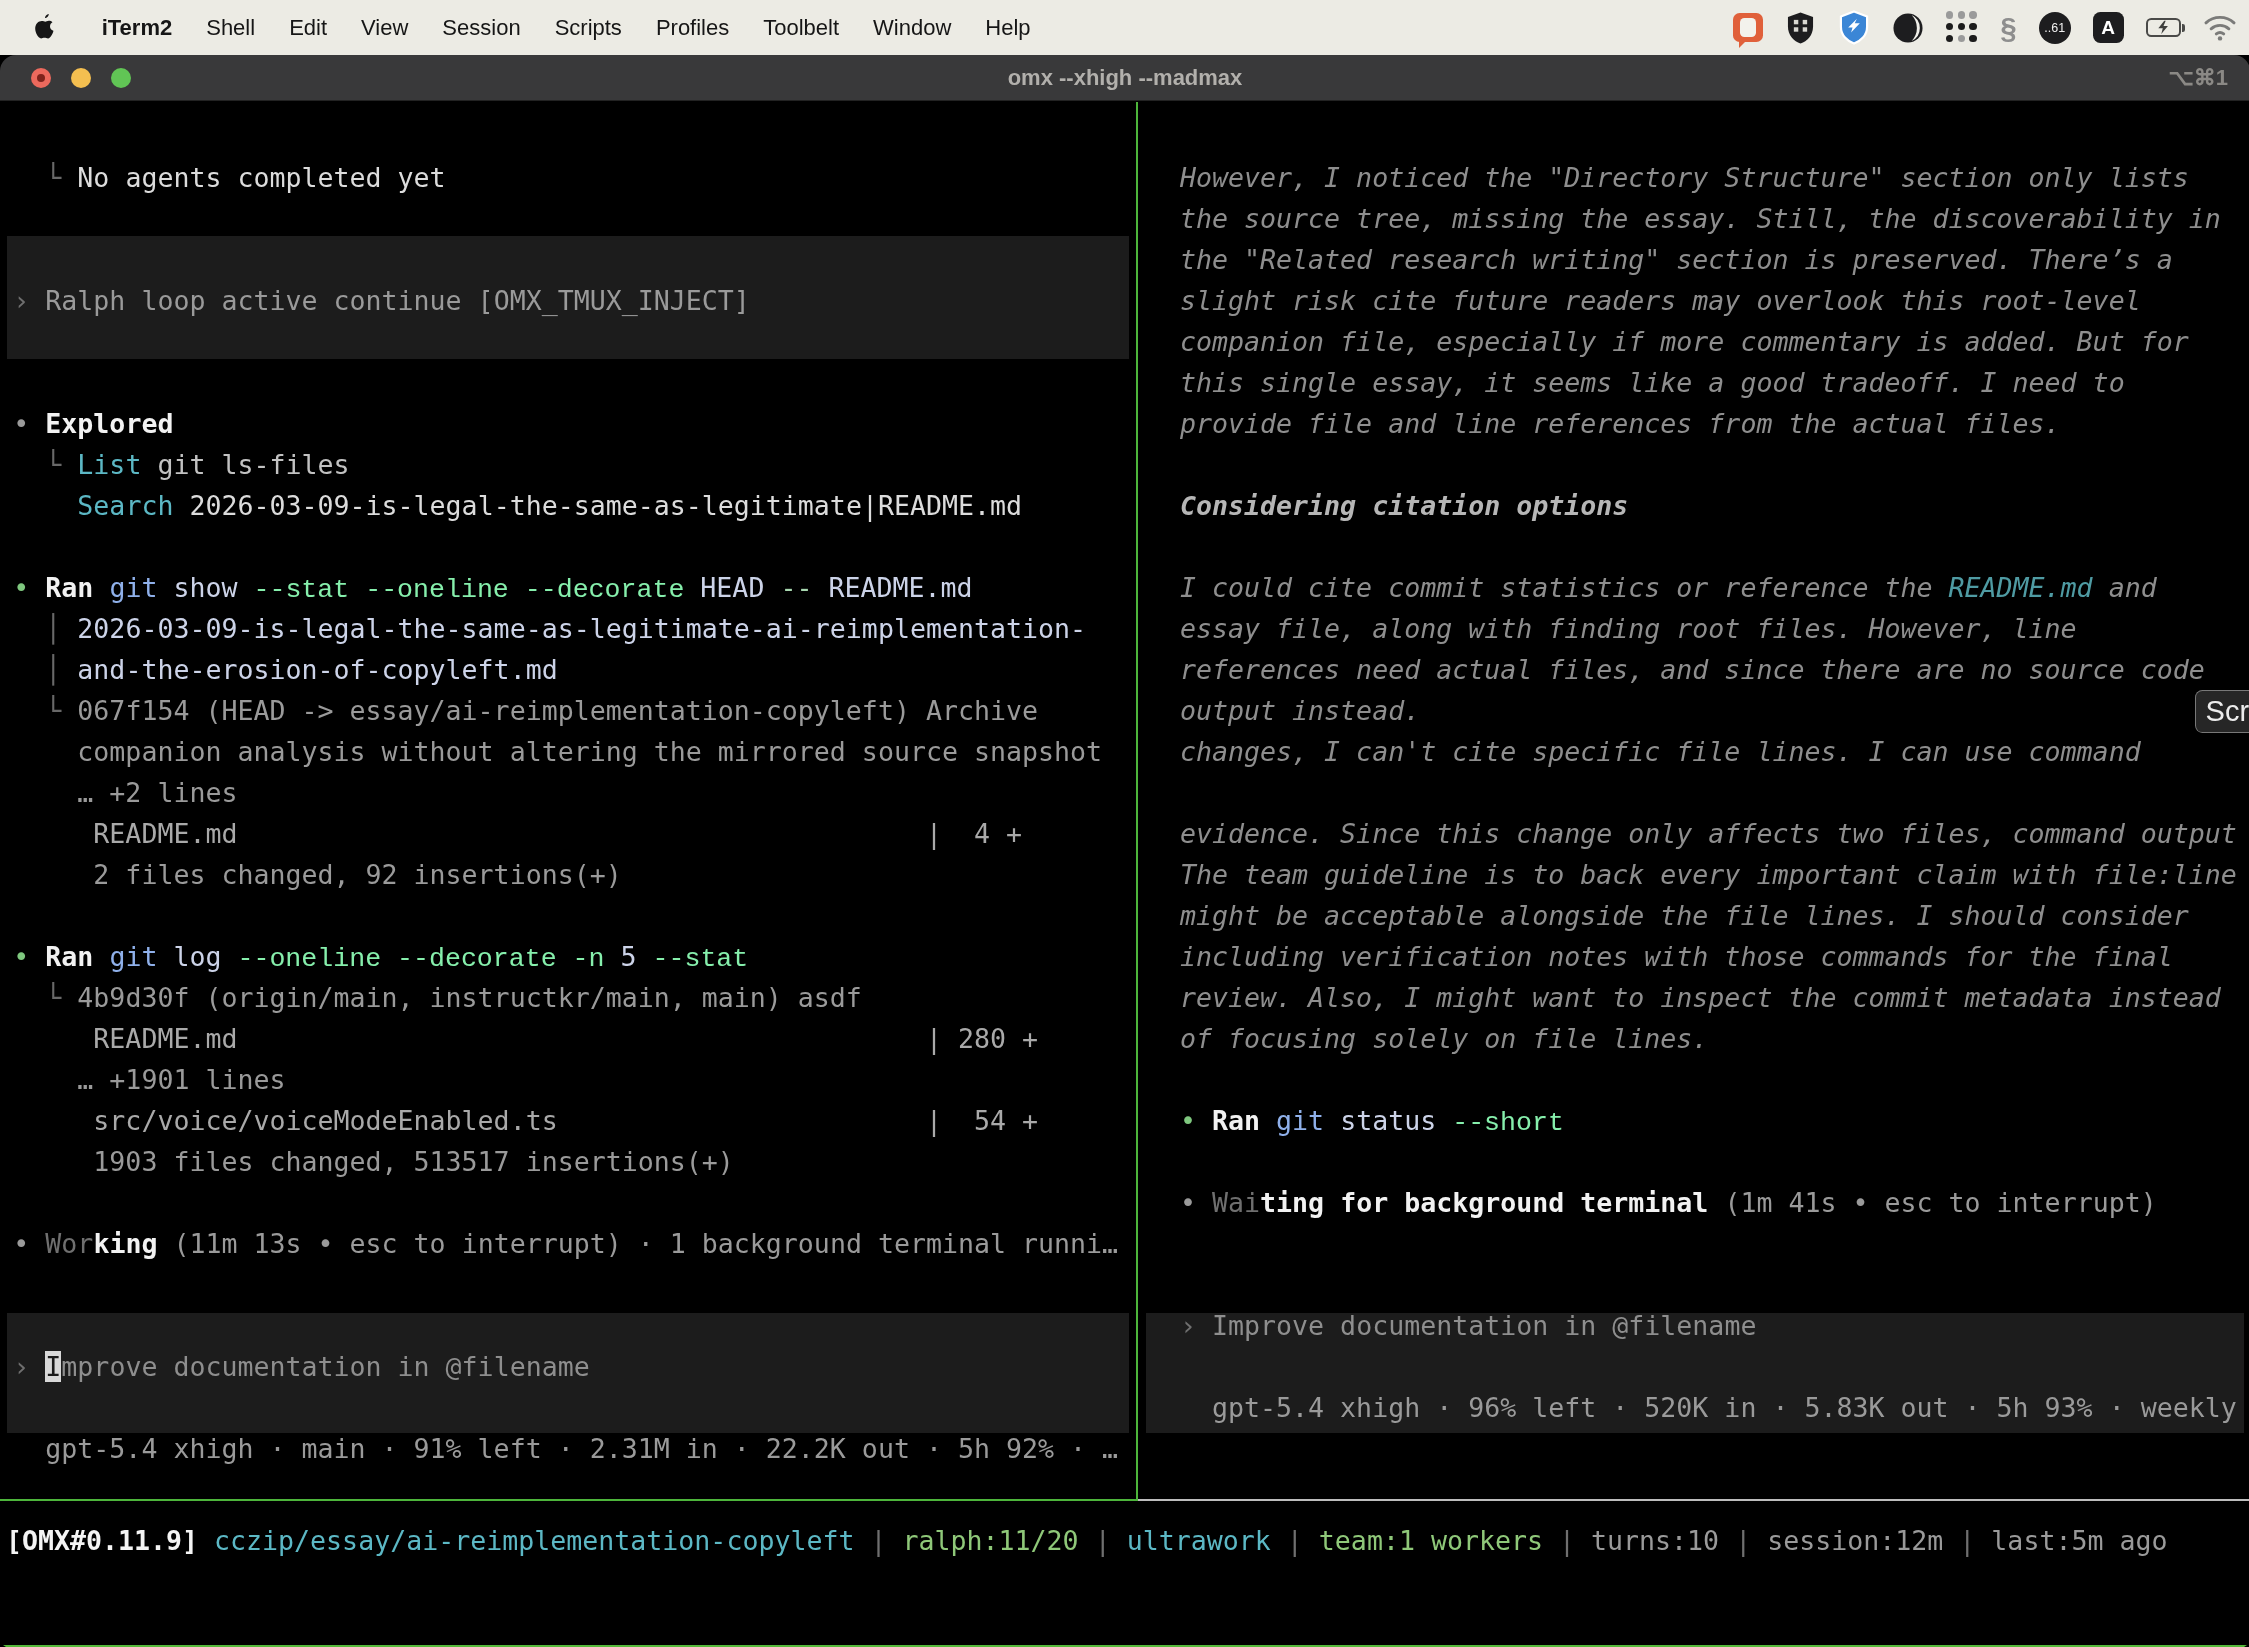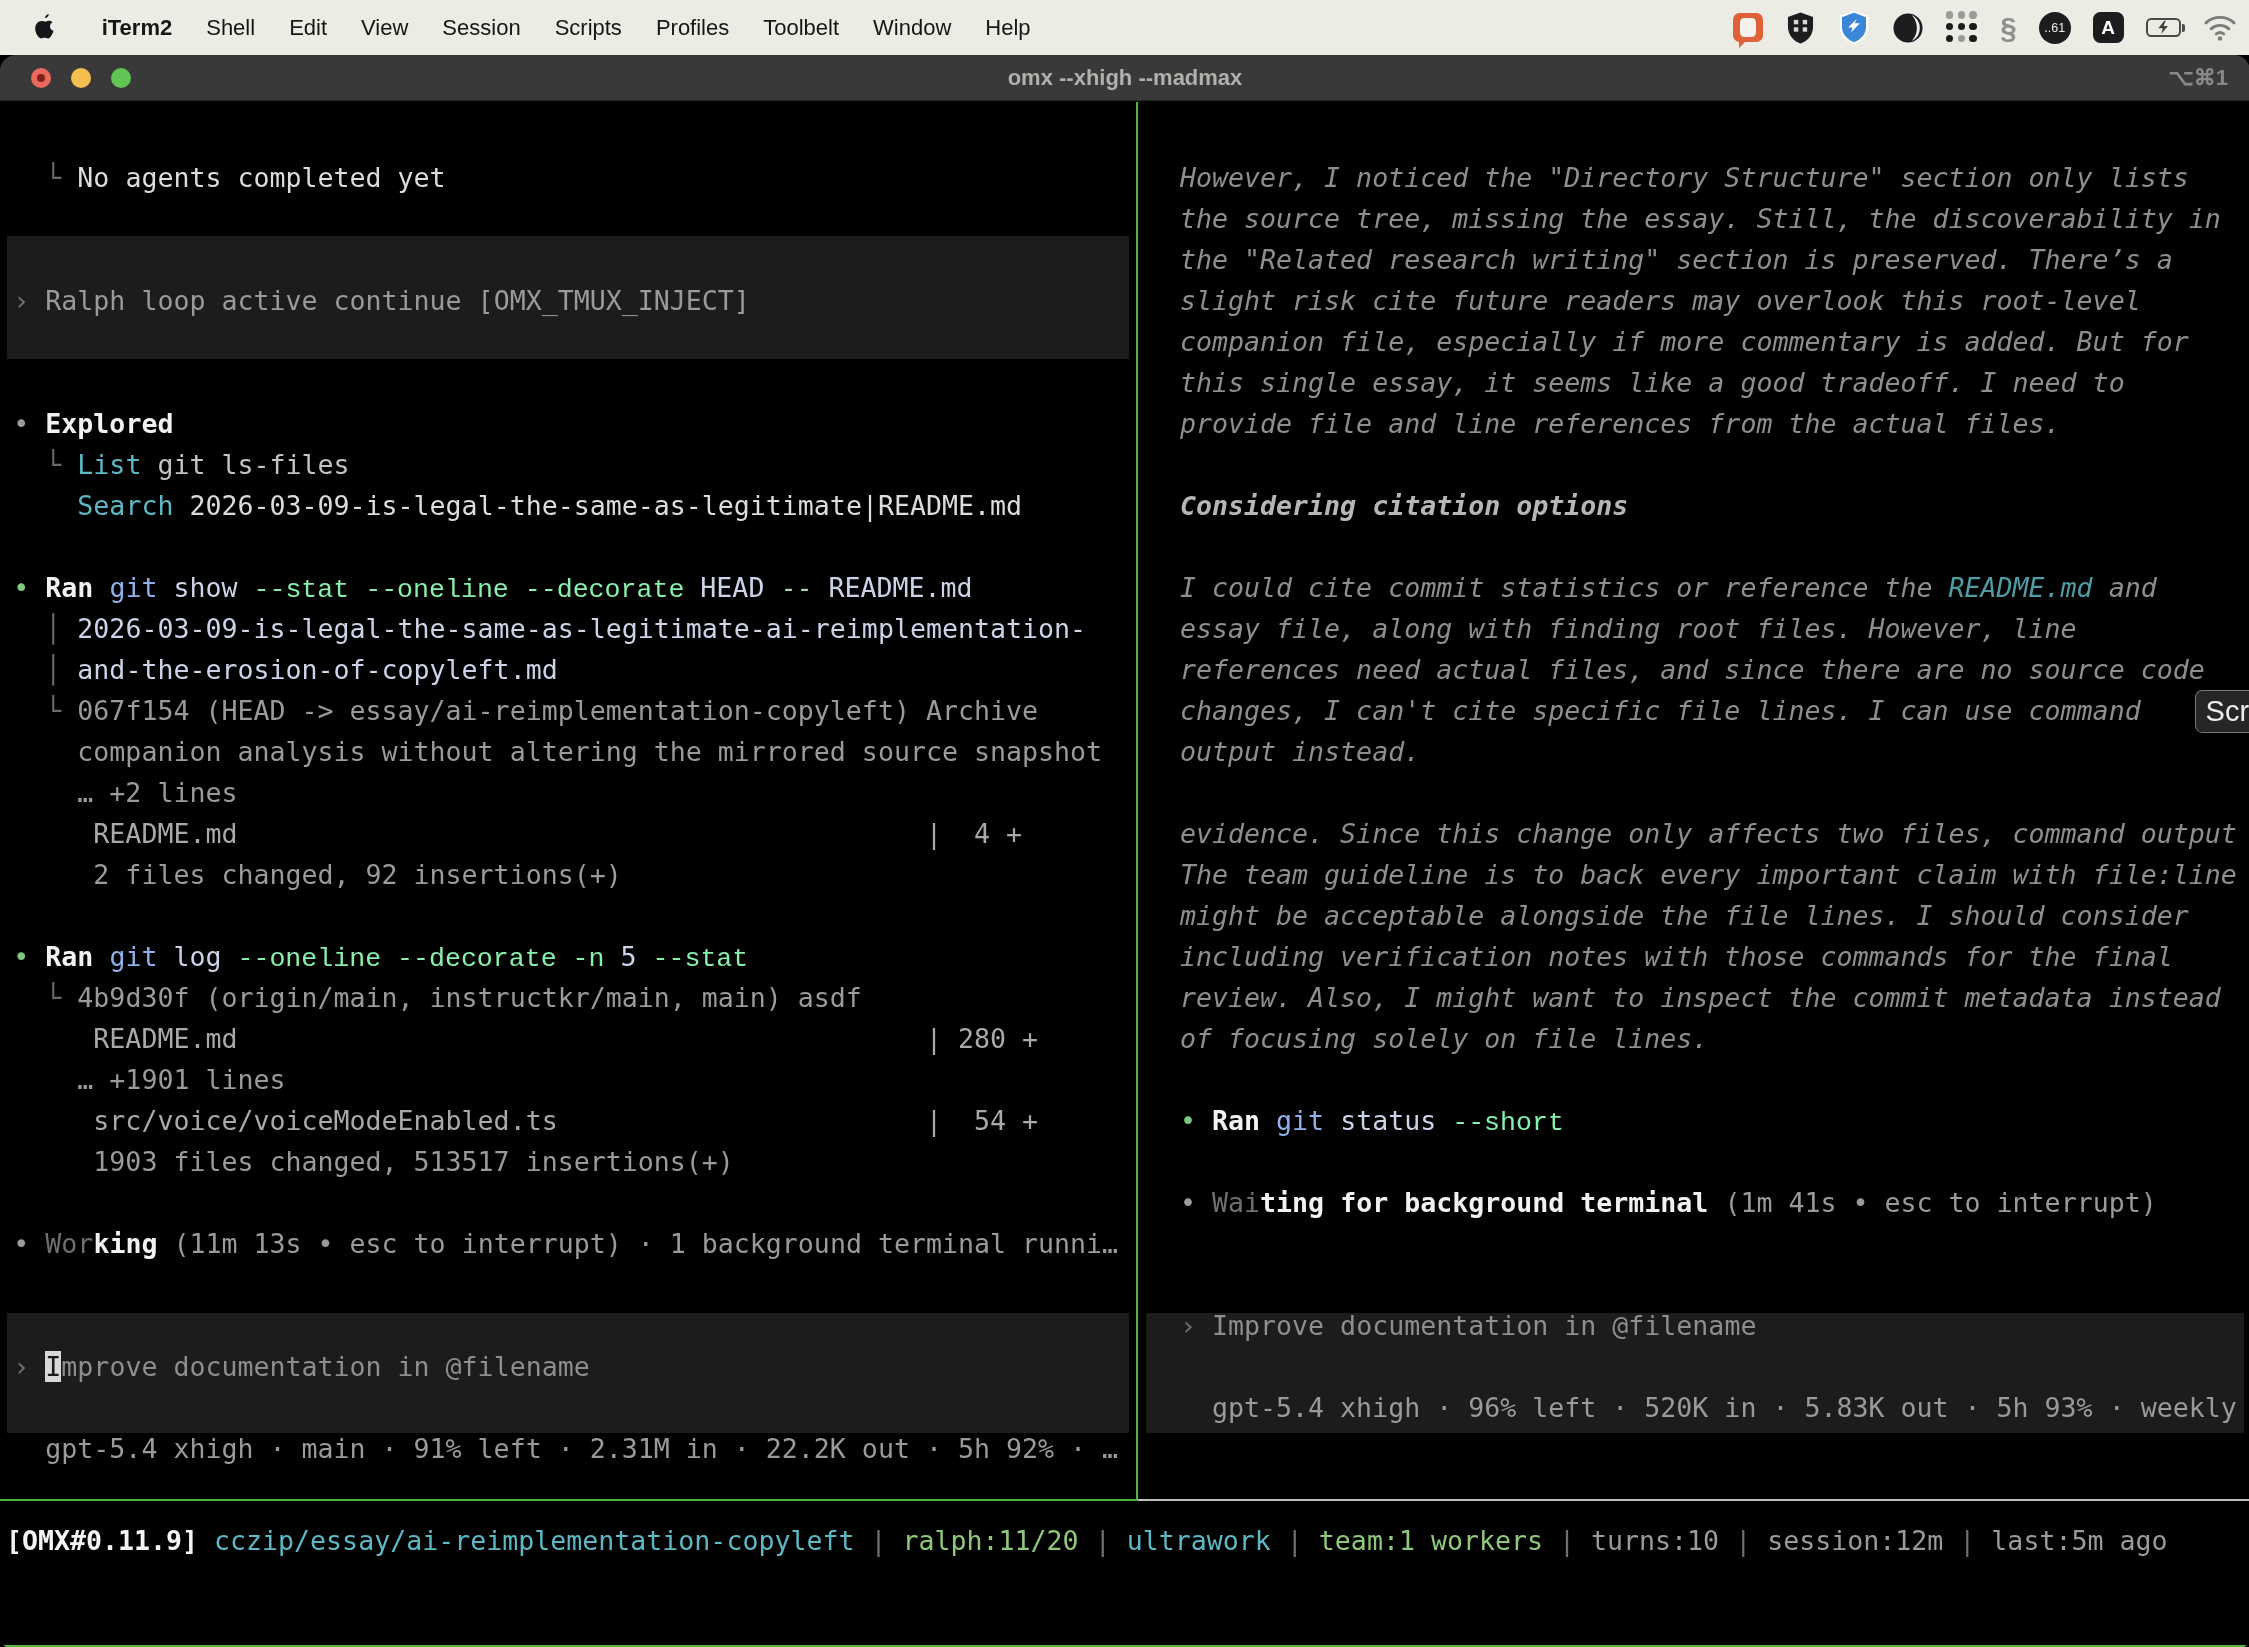--- a/index.html
+++ b/index.html
@@ -242,22 +242,22 @@
         <div class="t-line"><span class="seg-ital">slight risk cite future readers may overlook this root-level</span></div>
         <div class="t-line"><span class="seg-ital">companion file, especially if more commentary is added. But for</span></div>
         <div class="t-line"><span class="seg-ital">this single essay, it seems like a good tradeoff. I need to</span></div>
         <div class="t-line"><span class="seg-ital">provide file and line references from the actual files.</span></div>
         <div class="t-line"></div>
         <div class="t-line"><span class="seg-italhead">Considering citation options</span></div>
         <div class="t-line"></div>
         <div class="t-line"><span class="seg-ital">I could cite commit statistics or reference the </span><span class="seg-tealital">README.md</span><span class="seg-ital"> and</span></div>
         <div class="t-line"><span class="seg-ital">essay file, along with finding root files. However, line</span></div>
         <div class="t-line"><span class="seg-ital">references need actual files, and since there are no source code</span></div>
+        <div class="t-line"><span class="seg-ital">output instead.</span></div>
         <div class="t-line"><span class="seg-ital">changes, I can't cite specific file lines. I can use command</span></div>
-        <div class="t-line"><span class="seg-ital">output instead.</span></div>
         <div class="t-line"></div>
         <div class="t-line"><span class="seg-ital">evidence. Since this change only affects two files, command output</span></div>
         <div class="t-line"><span class="seg-ital">The team guideline is to back every important claim with file:line</span></div>
         <div class="t-line"><span class="seg-ital">might be acceptable alongside the file lines. I should consider</span></div>
         <div class="t-line"><span class="seg-ital">including verification notes with those commands for the final</span></div>
         <div class="t-line"><span class="seg-ital">review. Also, I might want to inspect the commit metadata instead</span></div>
         <div class="t-line"><span class="seg-ital">of focusing solely on file lines.</span></div>
         <div class="t-line"></div>
         <div class="t-line"><span class="seg-greenbullet">• </span><span class="seg-boldwhite">Ran </span><span class="seg-blue">git </span><span class="seg-lav">status </span><span class="seg-pink">--short</span></div>
         <div class="t-line"></div>

